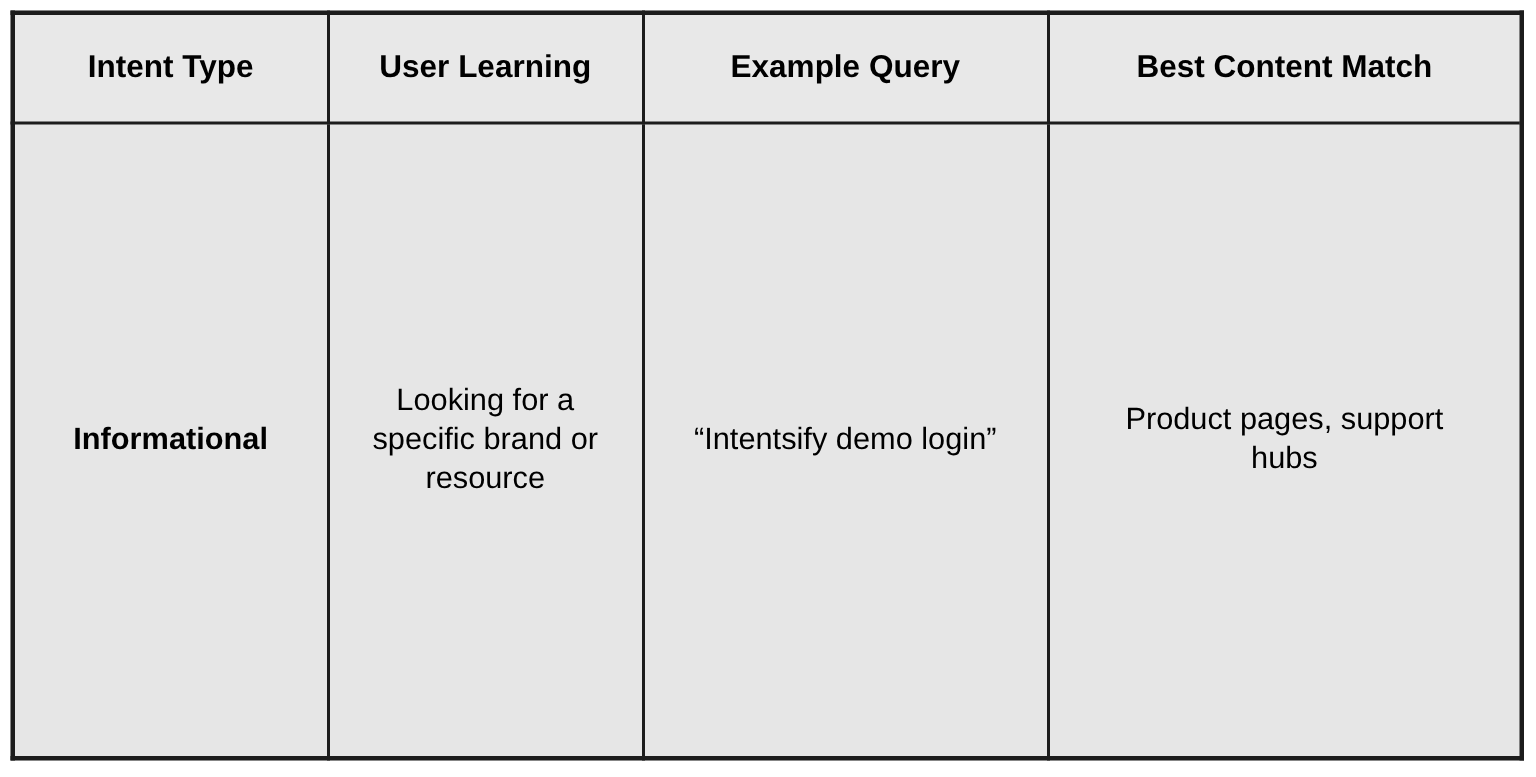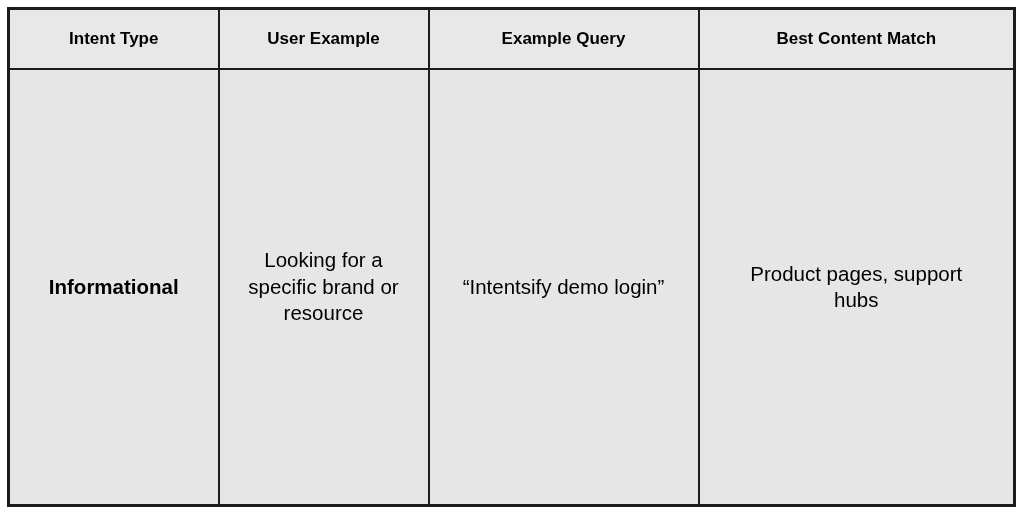--- a/index.html
+++ b/index.html
@@ -41,23 +41,23 @@
     border: 2px solid #1c1c1c;
     text-align: center;
     vertical-align: middle;
     color: #000000;
     padding: 6px 10px;
     box-sizing: border-box;
     line-height: 1.28;
   }
   thead th {
     background: #e8e8e8;
-    font-size: 17px;
+    font-size: 21px;
     font-weight: bold;
-    height: 60px;
+    height: 73px;
   }
   tbody tr.shade-dark td {
     background: #c9c9c9;
   }
   tbody tr.shade-light td {
     background: #e6e6e6;
   }
   tbody td {
     font-size: 20.5px;
     font-weight: normal;
@@ -87,21 +87,21 @@
       <col class="c3">
       <col class="c4">
     </colgroup>
 
     <thead>
       <tr>
         <th>
           <span class="cell-text">Intent Type</span>
         </th>
         <th>
-          <span class="cell-text">User Example</span>
+          <span class="cell-text">User Learning</span>
         </th>
         <th>
           <span class="cell-text">Example Query</span>
         </th>
         <th>
           <span class="cell-text">Best Content Match</span>
         </th>
       </tr>
     </thead>
 

